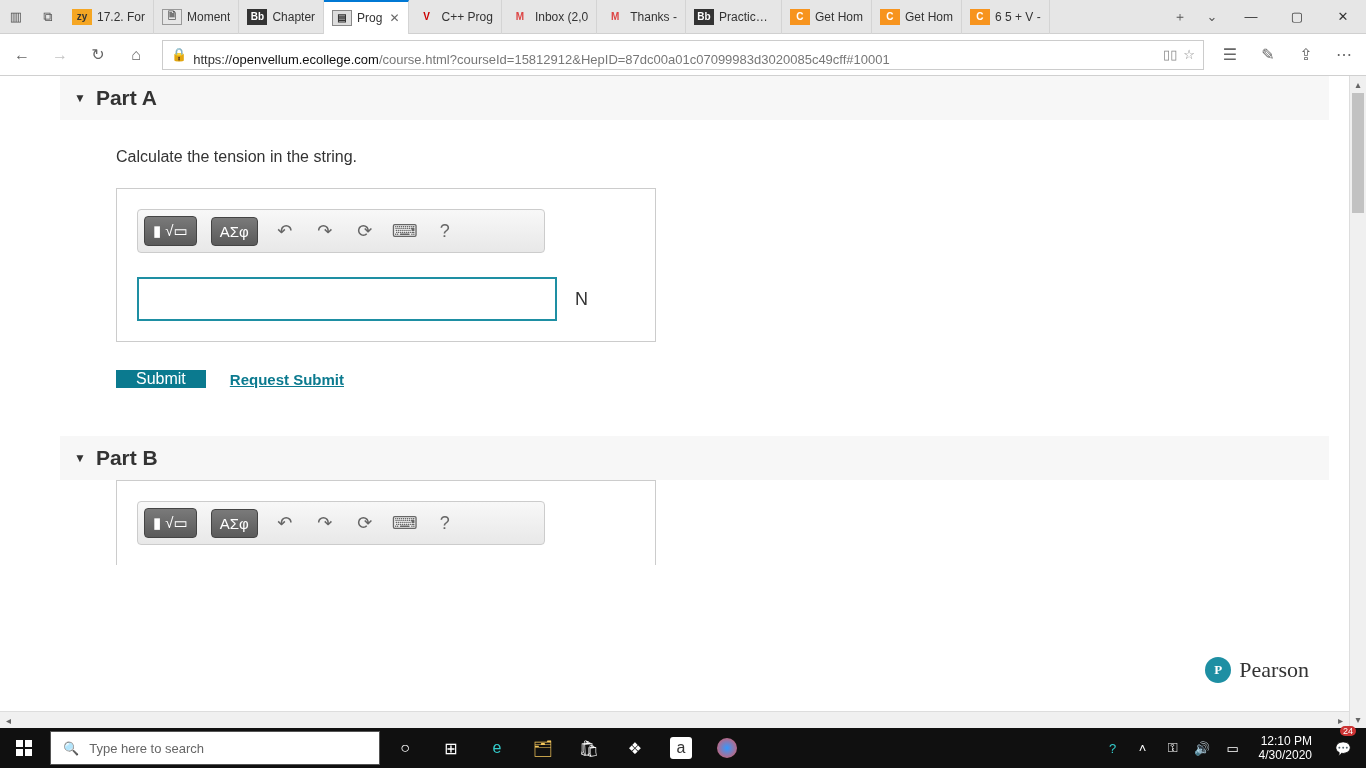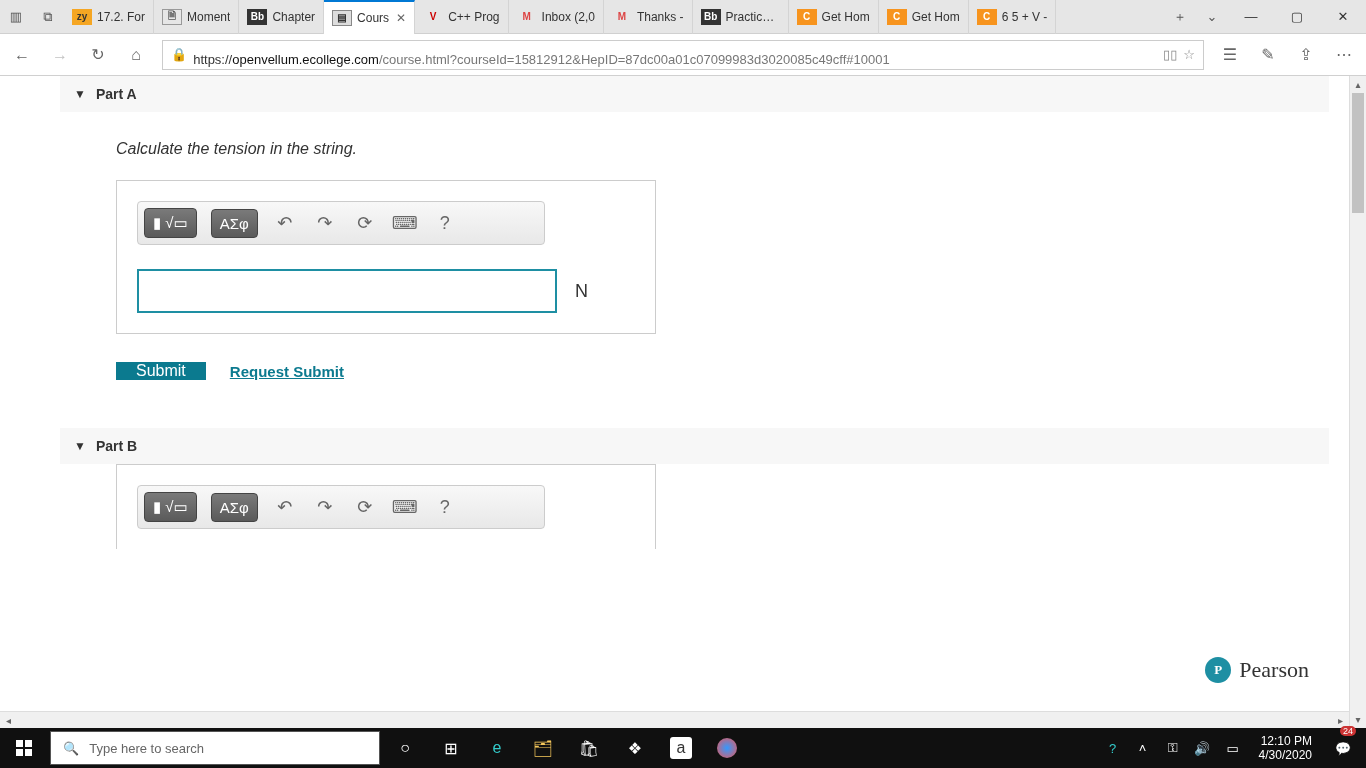--- a/index.html
+++ b/index.html
@@ -33,23 +33,23 @@
 .scrollbar-v .track { position: relative; height: calc(100% - 34px); }
 .scrollbar-v .thumb { position: absolute; left: 2px; right: 2px; top: 0; height: 120px; background: #c2c2c2; }
 .scrollbar-h { position: absolute; left: 0; bottom: 0; right: 17px; height: 17px; background: #f0f0f0; border-top: 1px solid #ddd; display: flex; }
 .scrollbar-h .arrow { width: 17px; display: flex; align-items: center; justify-content: center; color: #666; font-size: 10px; }
 .scrollbar-h .htrack { flex: 1; }
 
 .page { padding: 0 0 0 60px; margin-right: 17px; height: calc(100% - 17px); position: relative; }
 
 .part-header { display: flex; align-items: center; gap: 10px; padding: 10px 0 10px 14px; background: #f7f7f7; margin-right: 20px; }
 .part-header .chevron { font-size: 12px; color: #333; }
-.part-header h3 { font-size: 14px; font-weight: bold; color: #333; }
-
-.question-text { font-size: 16px; color: #333; padding: 28px 0 22px 56px; font-style: italic; }
+.part-header h3 { font-size: 21px; font-weight: bold; color: #333; }
+
+.question-text { font-size: 16px; color: #333; padding: 28px 0 22px 56px; }
 
 .answer-box { margin-left: 56px; border: 1px solid #ccc; width: 540px; padding: 20px 20px; }
 .toolbar { background: linear-gradient(#f8f8f8,#e8e8e8); border: 1px solid #ccc; border-radius: 4px; padding: 6px; display: flex; align-items: center; gap: 14px; width: 408px; }
 .tool-btn-dark { background: linear-gradient(#7a7a7a,#5a5a5a); color: #fff; border-radius: 4px; padding: 5px 8px; font-size: 15px; display: flex; align-items: center; gap: 4px; border: 1px solid #444; }
 .tool-plain { color: #666; font-size: 18px; width: 26px; text-align: center; }
 .answer-row { display: flex; align-items: center; gap: 18px; margin-top: 24px; }
 .answer-input { border: 2px solid #1e8fa3; height: 44px; width: 420px; padding: 0 10px; font-size: 16px; }
 .unit { font-size: 18px; color: #333; }
 
 .submit-row { display: flex; align-items: center; gap: 24px; margin: 28px 0 0 56px; }
@@ -97,21 +97,21 @@
     <div class="tab">
         <span class="favicon fav-w">🗎</span>
         <span class="label">Moment</span>
       </div>
     <div class="tab">
         <span class="favicon fav-bb">Bb</span>
         <span class="label">Chapter </span>
       </div>
     <div class="tab active">
         <span class="favicon fav-note">▤</span>
-        <span class="label">Cours</span>
+        <span class="label">Prog</span>
         <span class="close-x">✕</span>
       </div>
     <div class="tab">
         <span class="favicon fav-v">V</span>
         <span class="label">C++ Prog</span>
       </div>
     <div class="tab">
         <span class="favicon fav-m">M</span>
         <span class="label">Inbox (2,0</span>
       </div>

